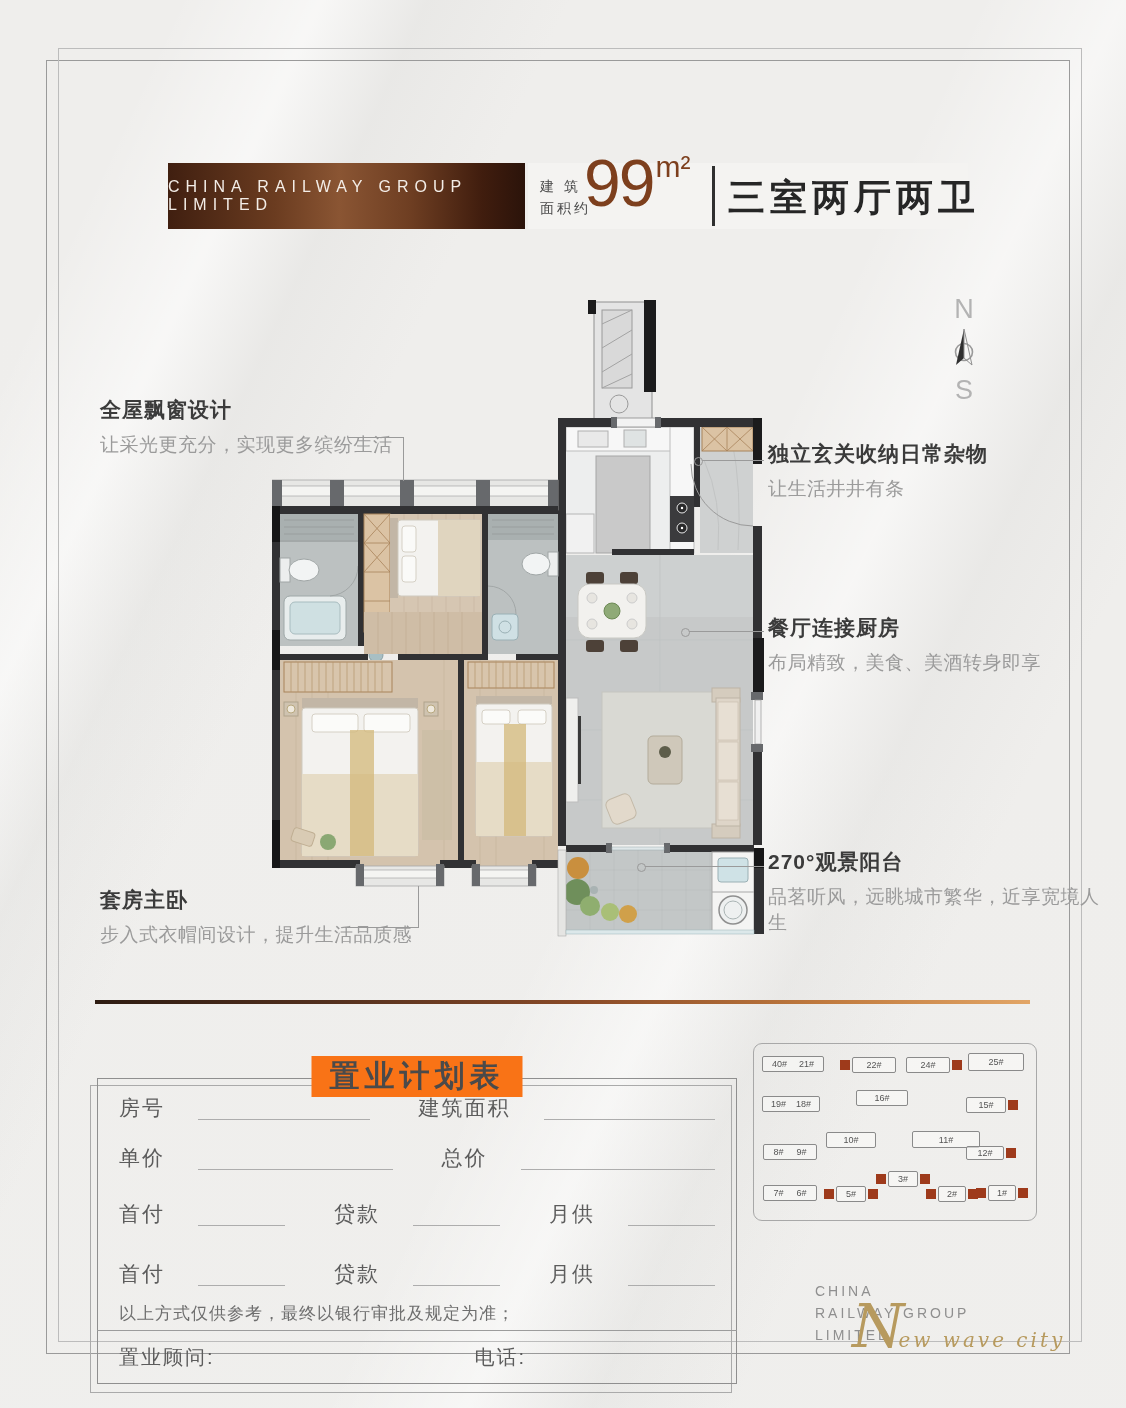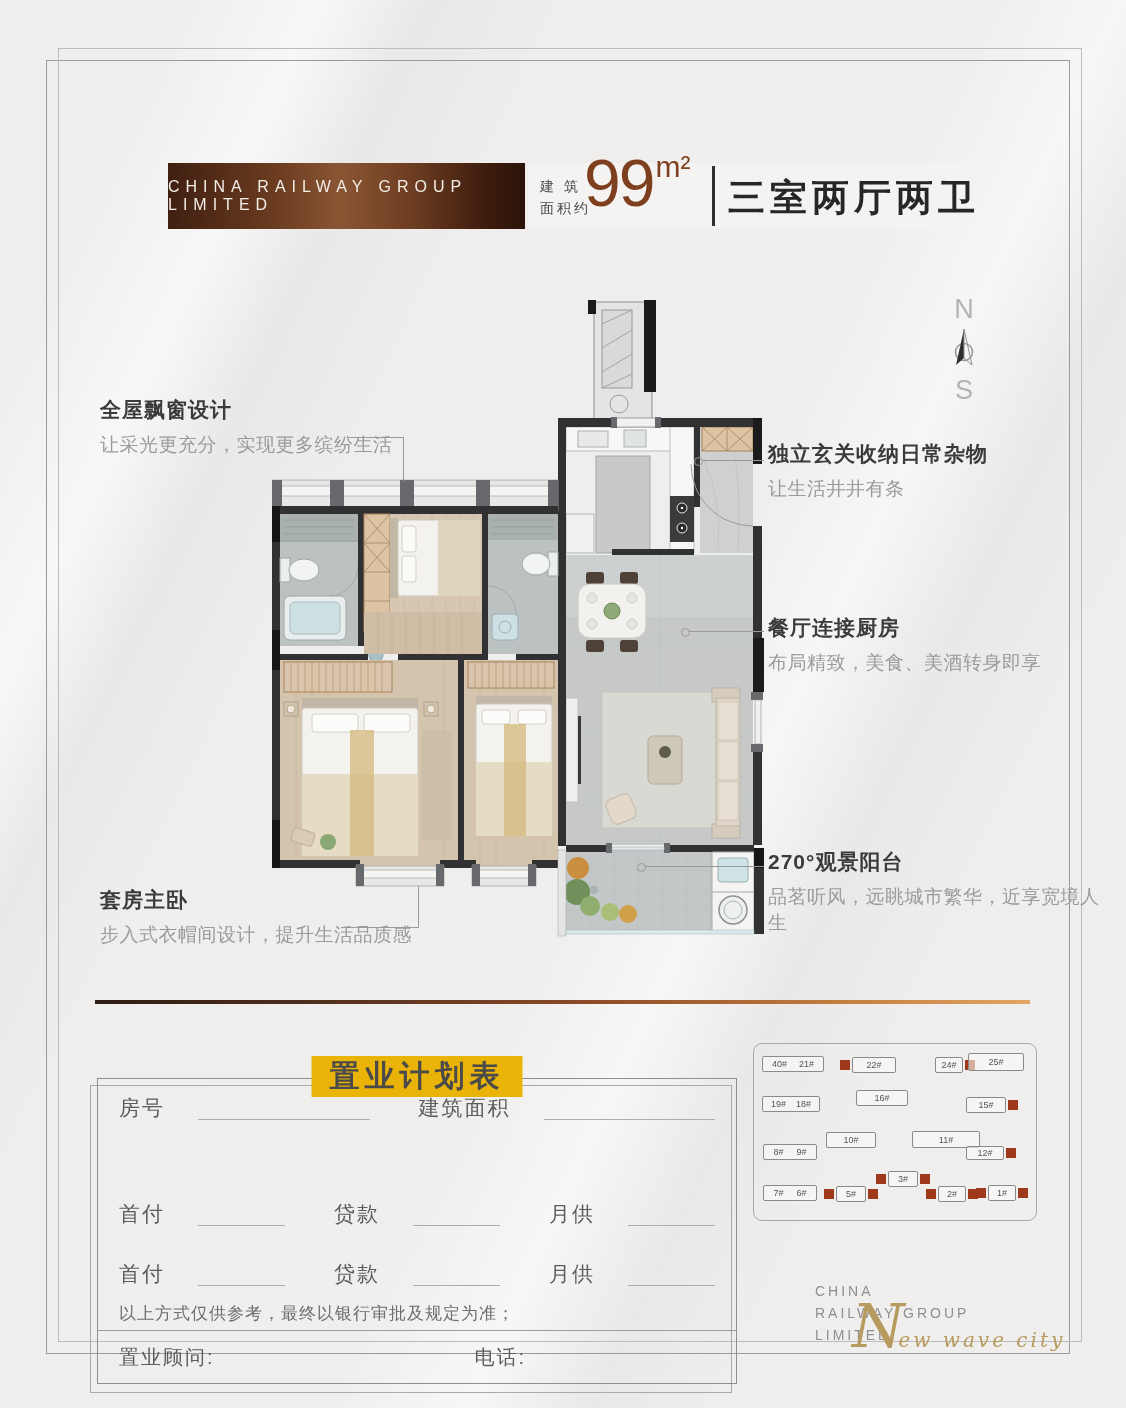--- a/index.html
+++ b/index.html
@@ -54,21 +54,21 @@
 
   
   .grad-rule{position:absolute;left:95px;top:1000px;width:935px;height:4px;
     background:linear-gradient(90deg,#2e1c12,#53301e 25%,#8a4a27 52%,#c07a3e 78%,#e2a566 100%);}
 
   
   .form-box{position:absolute;left:97px;top:1078px;width:640px;height:306px;}
   .form-frame-a{position:absolute;inset:0;border:1px solid #8f8f8f;}
   .form-frame-b{position:absolute;left:-7px;top:7px;width:100%;height:100%;border:1px solid #aaaaaa;}
   .form-title{position:absolute;top:-22px;left:50%;transform:translateX(-50%);
-    background:#eab308;padding:0 18px;font-size:30px;font-weight:700;color:#4a4a4a;letter-spacing:5px;white-space:nowrap;}
+    background:#f97316;padding:0 18px;font-size:30px;font-weight:700;color:#4a4a4a;letter-spacing:5px;white-space:nowrap;}
   .form-row{position:absolute;left:22px;right:22px;display:flex;align-items:flex-end;font-size:21px;color:#5c5c5c;letter-spacing:2px;gap:23px;}
   .form-row .lbl{white-space:nowrap;}
   .form-row .line{flex:1;border-bottom:1px solid #adadad;height:1.1em;margin:0 26px 2px 10px;}
   .form-row .line:last-child{margin-right:0;}
   .form-disc{position:absolute;left:22px;top:224px;font-size:17px;color:#6e6e6e;letter-spacing:1px;}
   .form-sep{position:absolute;left:0;right:0;top:252px;border-top:1px solid #9c9c9c;}
   .form-foot{position:absolute;left:22px;right:22px;top:266px;display:flex;font-size:20px;color:#5c5c5c;letter-spacing:2px;}
   .form-foot .phone{margin-left:260px;}
 
   
@@ -395,20 +395,26 @@
   <div class="form-frame-b"></div>
   <div class="form-frame-a"></div>
   <div class="form-title">置业计划表</div>
 
   <div class="form-row" style="top:16px">
     <span class="lbl">房号</span>
       <span class="line"></span>
     <span class="lbl">建筑面积</span>
       <span class="line"></span>
   </div>
+  <div class="form-row" style="top:66px">
+    <span class="lbl">单价</span>
+      <span class="line"></span>
+    <span class="lbl">总价</span>
+      <span class="line"></span>
+  </div>
   <div class="form-row" style="top:122px">
     <span class="lbl">首付</span>
       <span class="line"></span>
     <span class="lbl">贷款</span>
       <span class="line"></span>
     <span class="lbl">月供</span>
       <span class="line"></span>
   </div>
   <div class="form-row" style="top:182px">
     <span class="lbl">首付</span>
@@ -434,21 +440,21 @@
         <i>21#</i>
       </span>
     </div>
     <div class="bld-wrap" style="left: 86px; top: 13px;">
       <span class="sold" style="background: rgb(158, 58, 27);"></span>
       <span class="bld" style="width: 44px; height: 16px;">
         <i>22#</i>
       </span>
     </div>
     <div class="bld-wrap" style="left: 152px; top: 13px;">
-      <span class="bld" style="width: 28px; height: 16px; margin-left: 29px;">
+      <span class="bld" style="width: 44px; height: 16px;">
         <i>24#</i>
       </span>
       <span class="sold" style="background: rgb(158, 58, 27);"></span>
     </div>
     <div class="bld-wrap" style="left: 214px; top: 9px;">
       <span class="bld" style="width: 56px; height: 18px;">
         <i>25#</i>
       </span>
     </div>
     <div class="bld-wrap" style="left: 8px; top: 52px; border-radius: 7px;">

